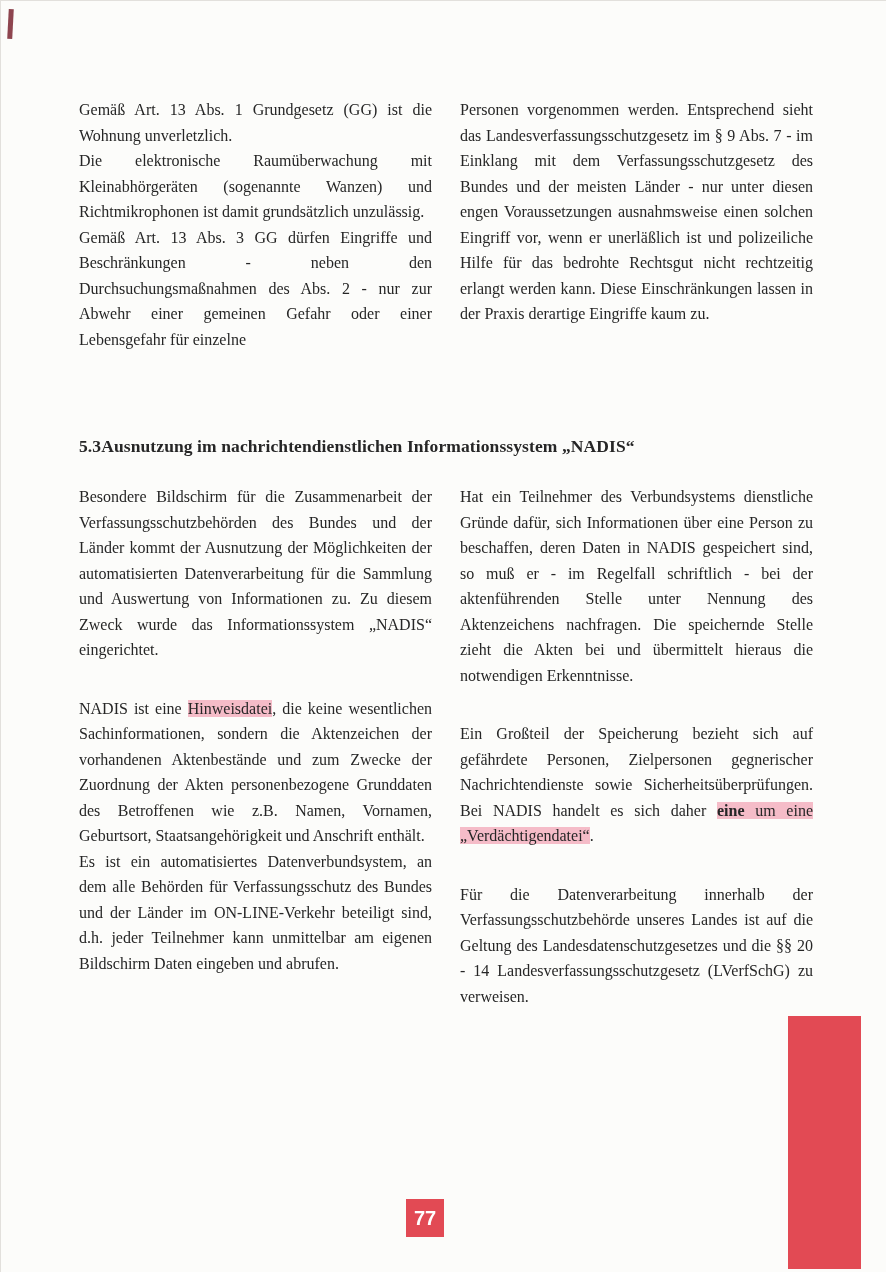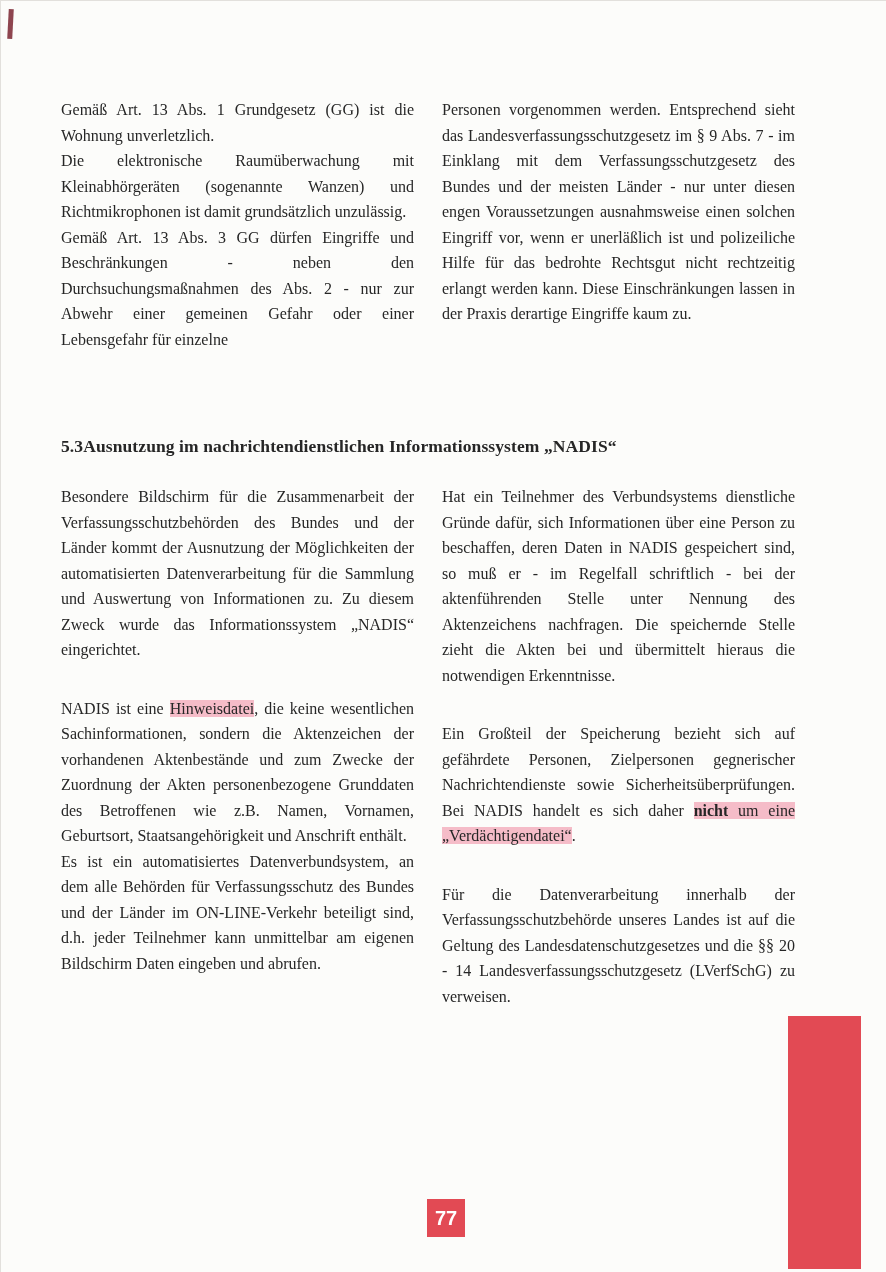--- a/index.html
+++ b/index.html
@@ -24,21 +24,21 @@
     border-top:1px solid #e2e0dc;
   }
   .corner-mark{
     position:absolute;left:7px;top:8px;
     width:5px;height:30px;
     background:#7a2430;
     transform:rotate(3deg);
     opacity:.85;
   }
   .content{
-    position:absolute;left:60px;top:96px;width:734px;
+    position:absolute;left:78px;top:96px;width:734px;
   }
   .two-col{display:flex;gap:28px;}
   .col{
     flex:1;
     text-align:justify;
     font-size:16px;
     line-height:25.5px;
   }
   .col p{margin:0;}
   .col p.gap{margin-top:33px;}
@@ -54,21 +54,21 @@
   .red-bar{
     position:absolute;
     right:25px;
     top:1015px;
     width:73px;
     height:253px;
     background:var(--accent-red);
   }
   .page-number{
     position:absolute;
-    left:426px;
+    left:405px;
     top:1198px;
     width:38px;
     height:38px;
     background:var(--accent-red);
     color:#ffffff;
     font-family:"Liberation Sans", sans-serif;
     font-weight:bold;
     font-size:20px;
     display:flex;
     align-items:center;
@@ -100,21 +100,21 @@
     </h2>
 
     <section class="two-col">
       <div class="col">
         <p>Besondere Bildschirm für die Zusammenarbeit der Verfassungsschutzbehörden des Bundes und der Länder kommt der Ausnutzung der Möglichkeiten der automatisierten Datenverarbeitung für die Sammlung und Auswertung von Informationen zu. Zu diesem Zweck wurde das Informationssystem „NADIS“ eingerichtet.</p>
         <p class="gap"><span>NADIS ist eine </span><span class="highlight">Hinweisdatei</span><span>, die keine wesentlichen Sachinformationen, sondern die Aktenzeichen der vorhandenen Aktenbestände und zum Zwecke der Zuordnung der Akten personenbezogene Grunddaten des Betroffenen wie z.B. Namen, Vornamen, Geburtsort, Staatsangehörigkeit und Anschrift enthält.</span></p>
         <p>Es ist ein automatisiertes Datenverbundsystem, an dem alle Behörden für Verfassungsschutz des Bundes und der Länder im ON-LINE-Verkehr beteiligt sind, d.h. jeder Teilnehmer kann unmittelbar am eigenen Bildschirm Daten eingeben und abrufen.</p>
       </div>
       <div class="col">
         <p>Hat ein Teilnehmer des Verbundsystems dienstliche Gründe dafür, sich Informationen über eine Person zu beschaffen, deren Daten in NADIS gespeichert sind, so muß er - im Regelfall schriftlich - bei der aktenführenden Stelle unter Nennung des Aktenzeichens nachfragen. Die speichernde Stelle zieht die Akten bei und übermittelt hieraus die notwendigen Erkenntnisse.</p>
-        <p class="gap"><span>Ein Großteil der Speicherung bezieht sich auf gefährdete Personen, Zielpersonen gegnerischer Nachrichtendienste sowie Sicherheitsüberprüfungen. Bei NADIS handelt es sich daher </span><span class="highlight bold">nicht</span><span class="highlight"> um eine „Verdächtigendatei“</span><span>.</span></p>
+        <p class="gap"><span>Ein Großteil der Speicherung bezieht sich auf gefährdete Personen, Zielpersonen gegnerischer Nachrichtendienste sowie Sicherheitsüberprüfungen. Bei NADIS handelt es sich daher </span><span class="highlight bold">eine</span><span class="highlight"> um eine „Verdächtigendatei“</span><span>.</span></p>
         <p class="gap">Für die Datenverarbeitung innerhalb der Verfassungsschutzbehörde unseres Landes ist auf die Geltung des Landesdatenschutzgesetzes und die §§ 20 - 14 Landesverfassungsschutzgesetz (LVerfSchG) zu verweisen.</p>
       </div>
     </section>
 
   </div>
 
   <div class="red-bar"></div>
 
   <div class="page-number">
     <span>77</span>

